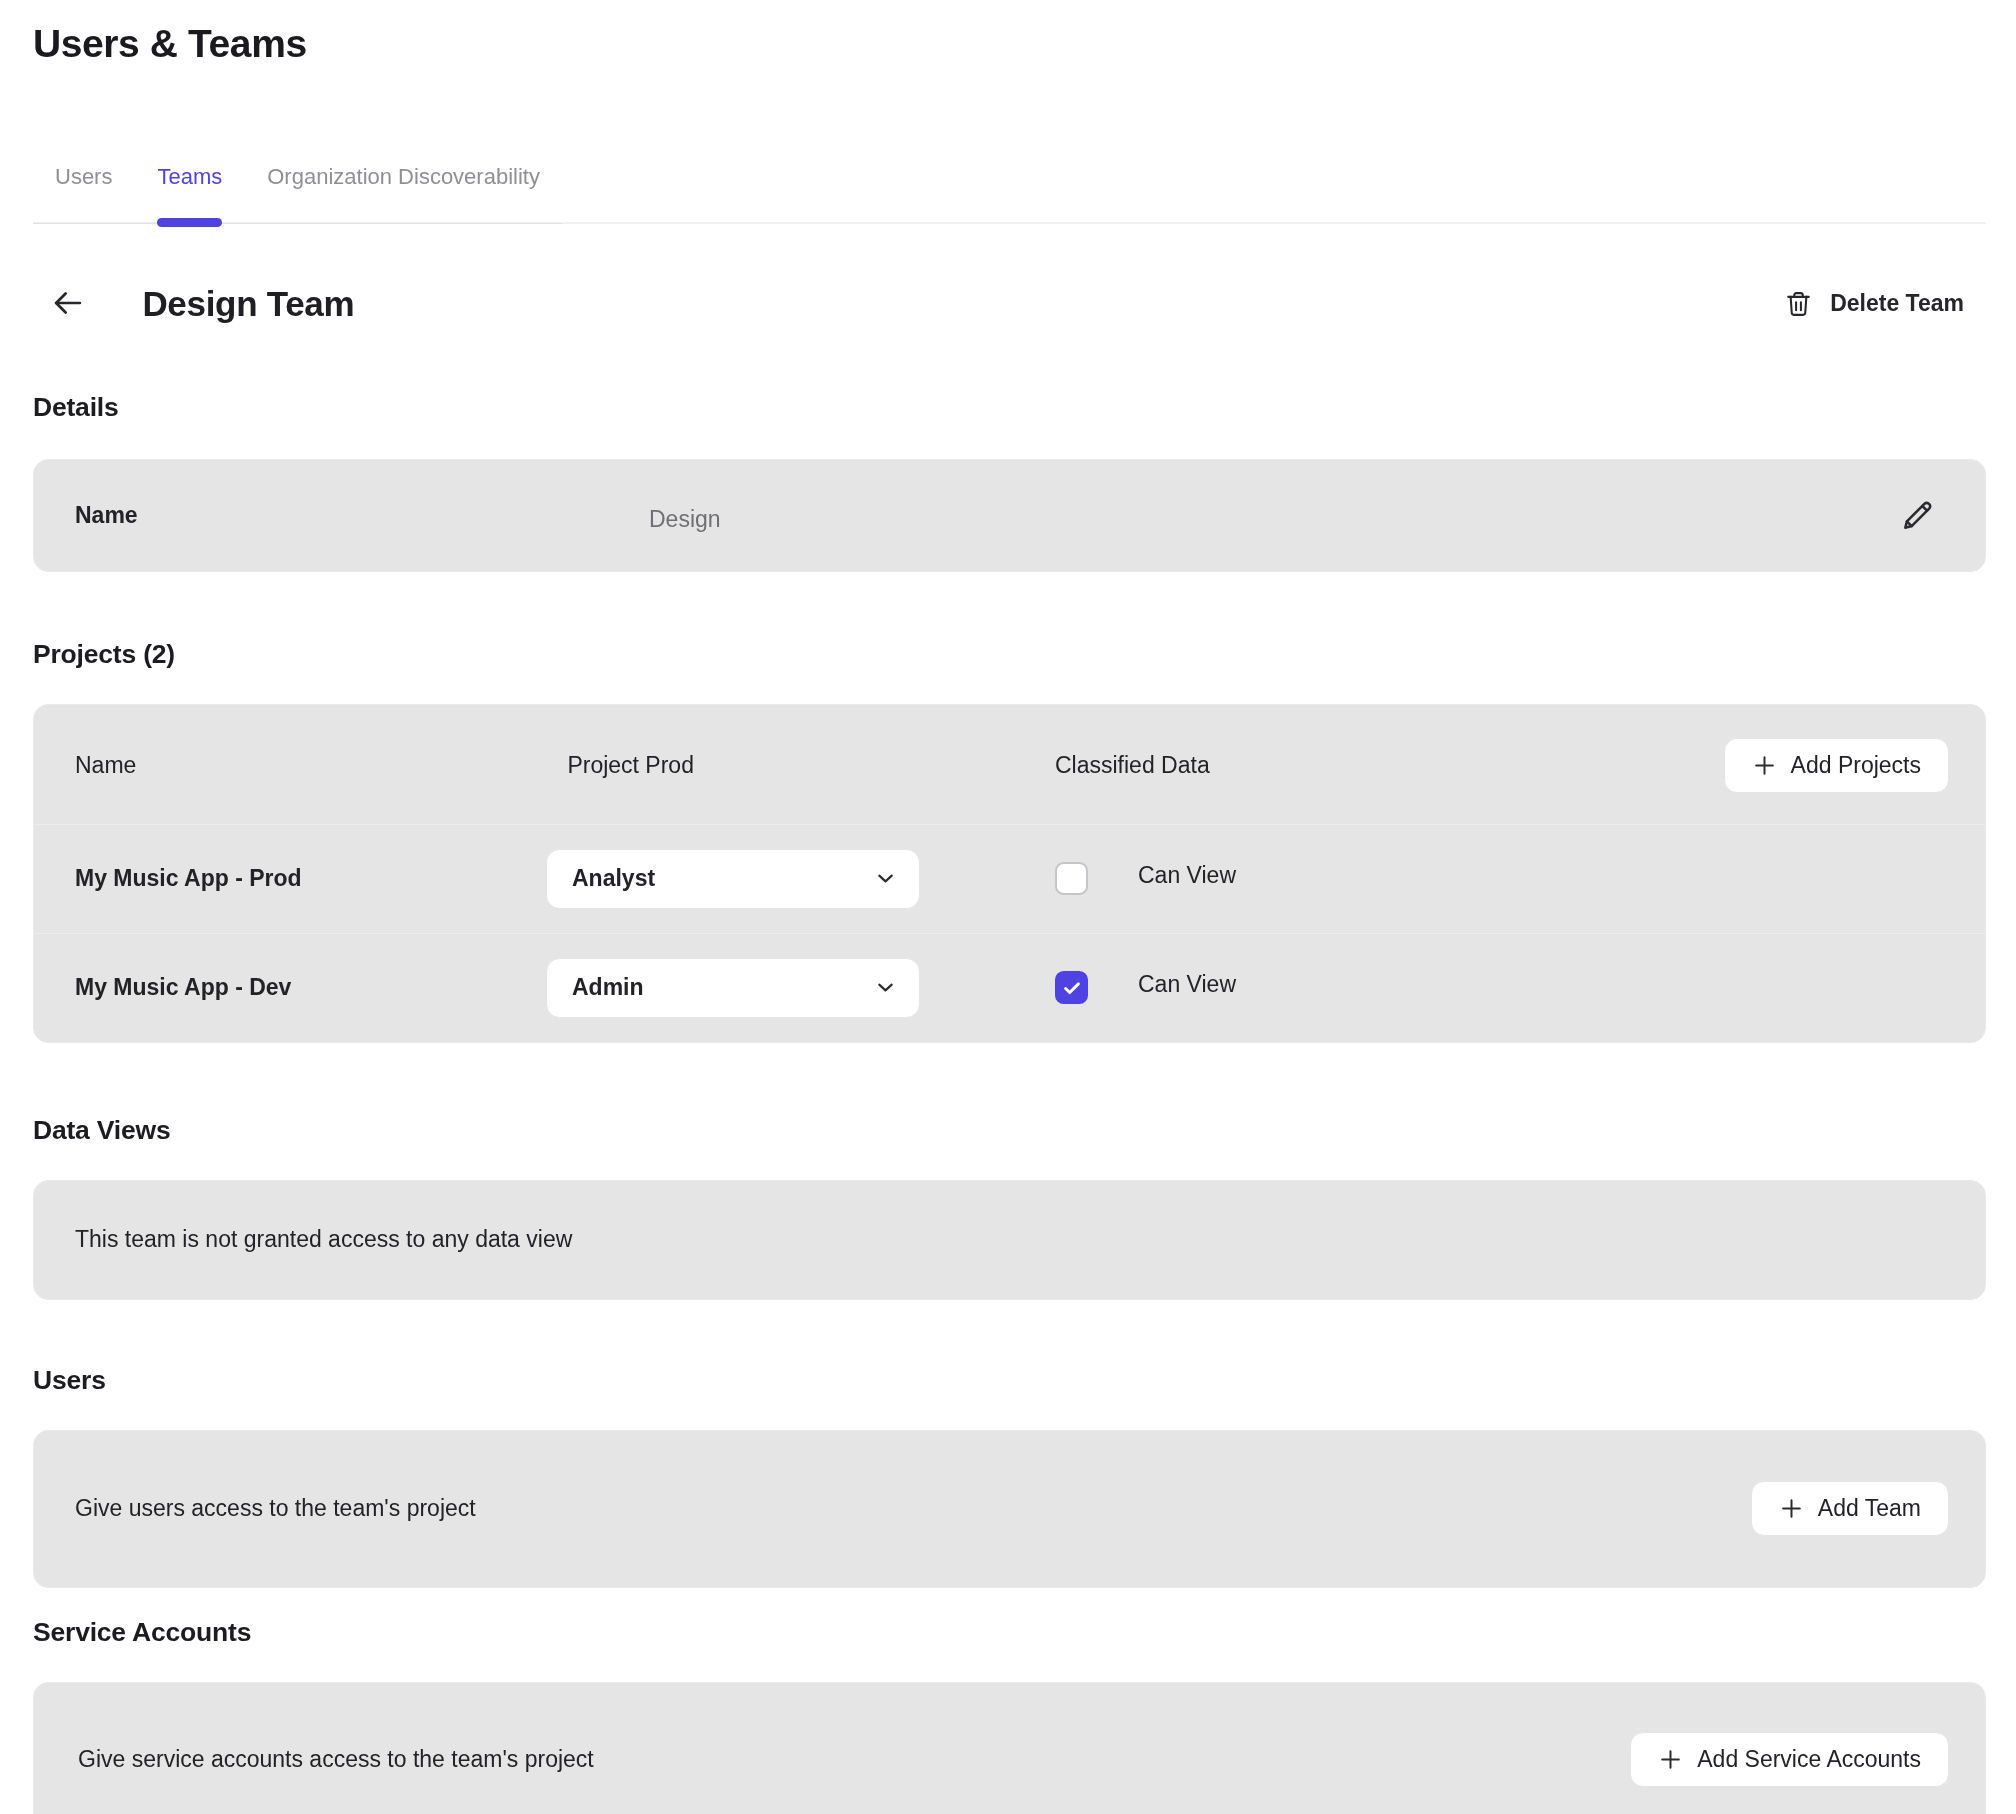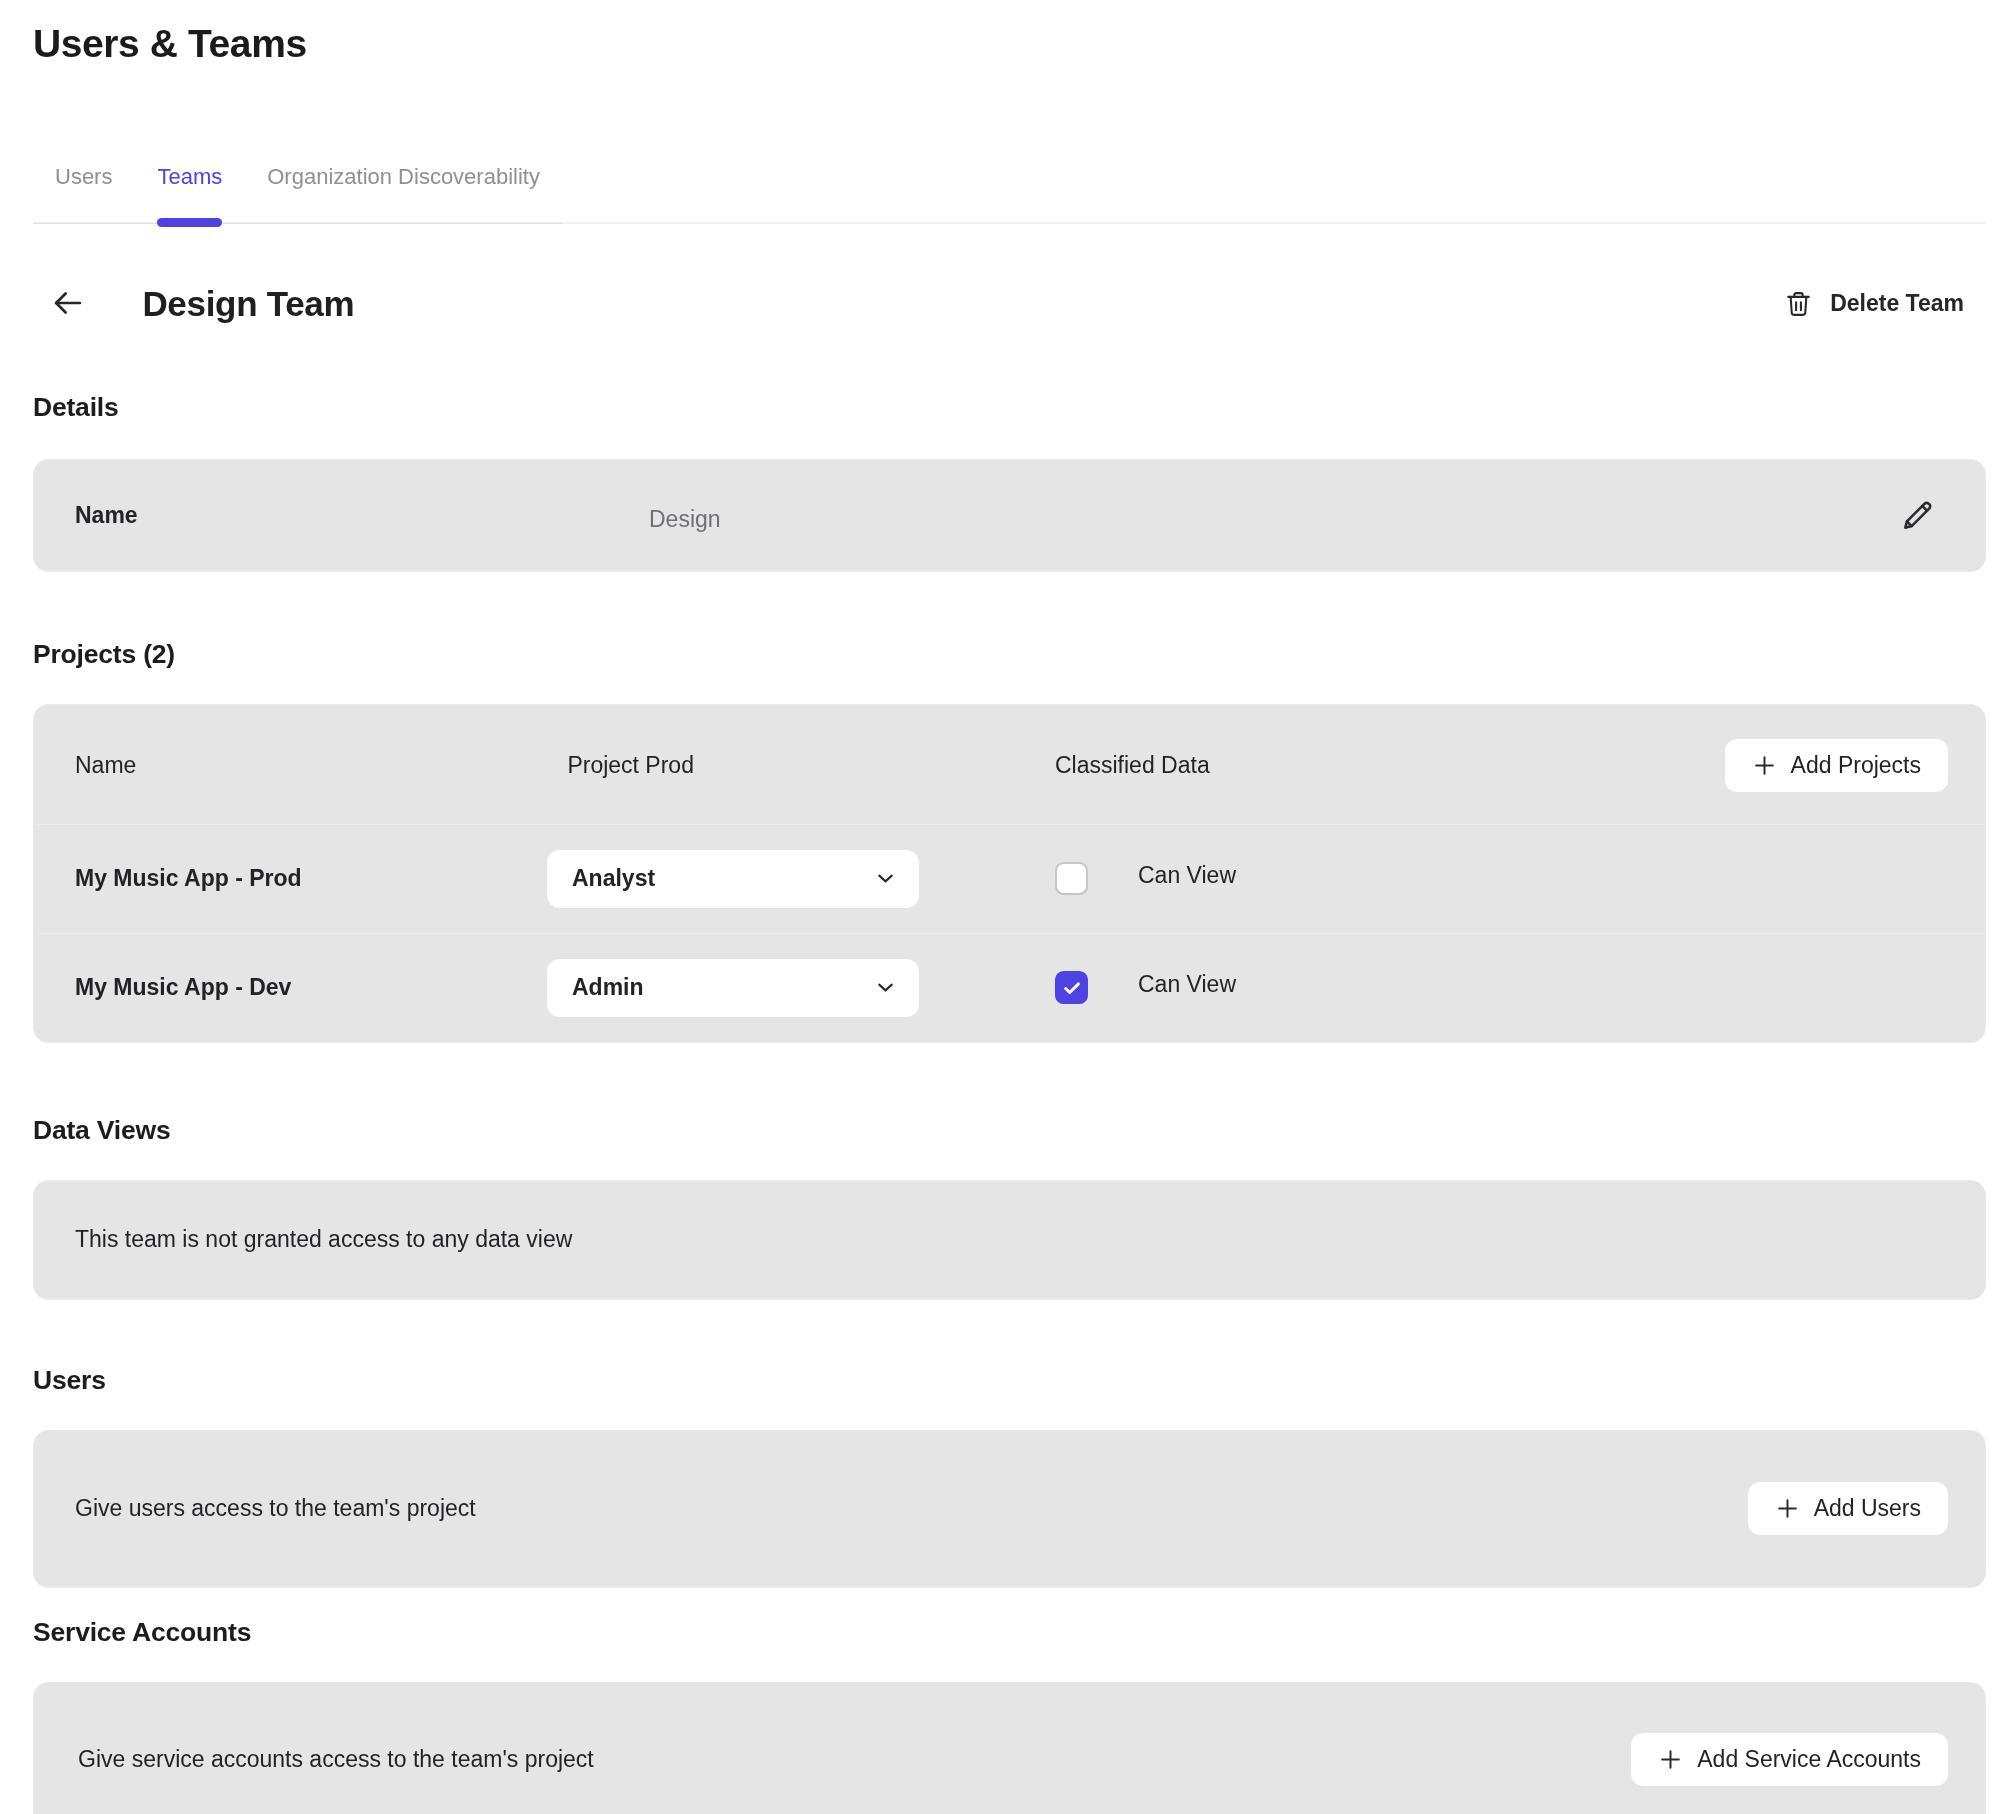--- a/index.html
+++ b/index.html
@@ -255,21 +255,21 @@
   <h3 class="sec-heading mt-users">Users</h3>
 
   <div class="card row-card users-card">
     <div class="msg">Give users access to the team's project</div>
     <button class="btn">
       <span style="display:flex;">
         <svg viewBox="0 0 24 24" fill="none" stroke="currentColor" stroke-width="1.9" stroke-linecap="round">
             <path d="M12 4v16M4 12h16"></path>
           </svg>
       </span>
-      <span>Add Users</span>
+      <span>Add Team</span>
     </button>
   </div>
 
   <h3 class="sec-heading mt-sa">Service Accounts</h3>
 
   <div class="card row-card sa-card">
     <div class="msg">Give service accounts access to the team's project</div>
     <button class="btn">
       <span style="display:flex;">
         <svg viewBox="0 0 24 24" fill="none" stroke="currentColor" stroke-width="1.9" stroke-linecap="round">

